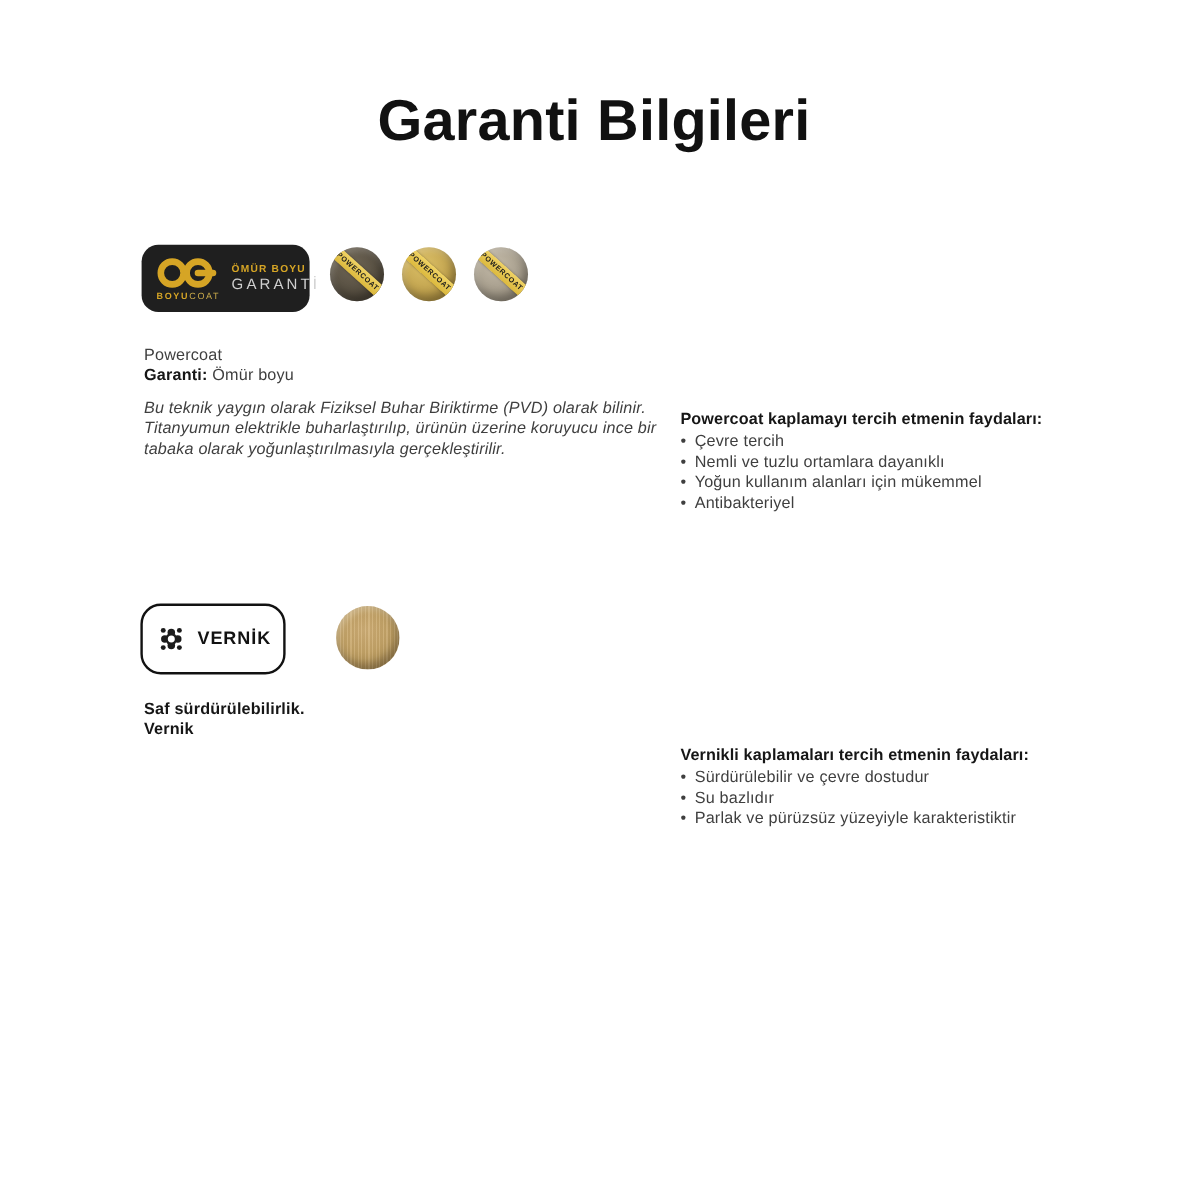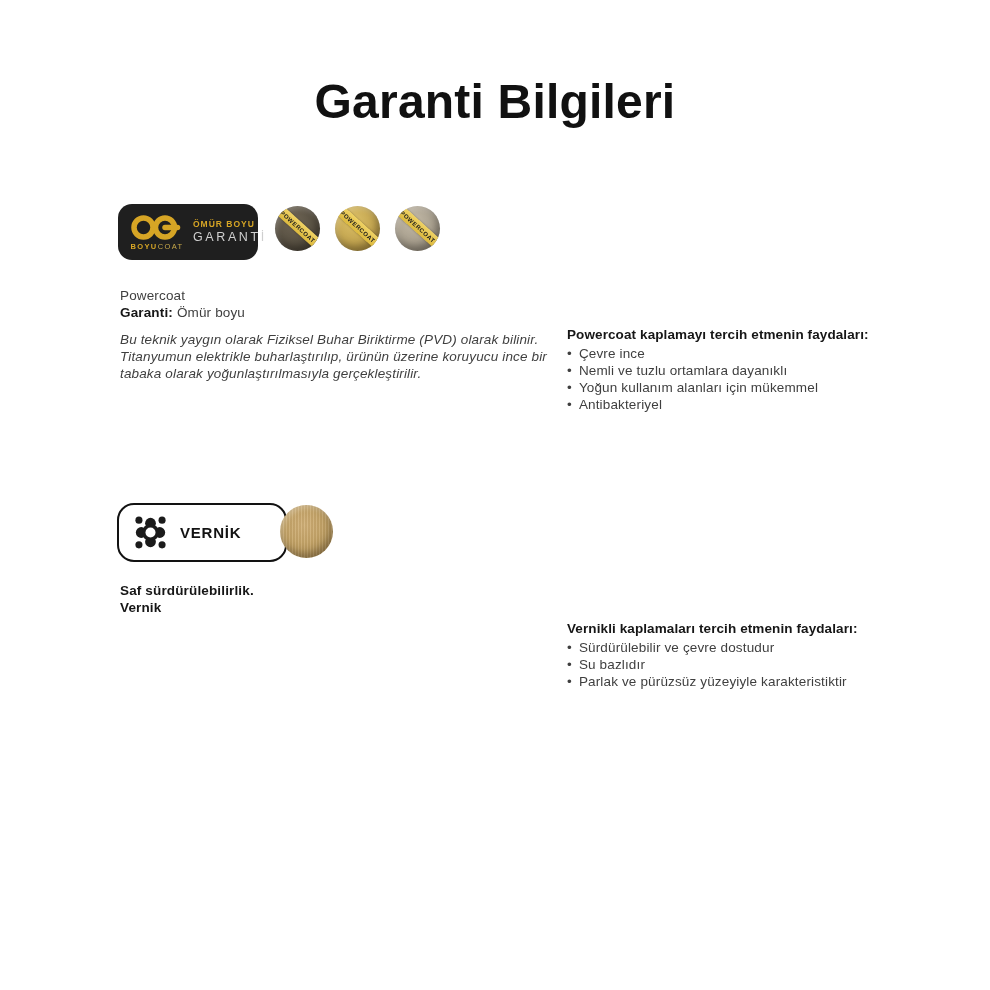--- a/index.html
+++ b/index.html
@@ -49,34 +49,34 @@
   .swatch-brass {
     position:absolute; left:280px; top:505px; width:53px; height:53px; border-radius:50%;
     background:
       repeating-linear-gradient(90deg, rgba(255,255,255,0.10) 0 1px, rgba(0,0,0,0.05) 1px 3px),
       radial-gradient(circle at 45% 38%, #d1b077, #c2a163 55%, #a1814c 100%);
     box-shadow: inset -3px -5px 8px rgba(0,0,0,0.25), inset 2px 3px 5px rgba(255,255,255,0.28);
   }
 
   
   .vk-badge {
-    position:absolute; left:117px; top:503px; width:170px; height:59px;
+    position:absolute; left:117px; top:503px; width:121px; height:59px;
     background:#fff; border:2px solid #121212; border-radius:17px;
     display:flex; align-items:center; padding:0 10px 0 13px; gap:11px;
   }
   .vk-label { font-size:15px; font-weight:800; color:#121212; letter-spacing:0.8px; }
 
   
   .txt { color:#3f3f3f; font-size:13.5px; line-height:17px; letter-spacing:0.15px; }
   .pc-text  { position:absolute; left:120px; top:287px; width:452px; }
   .vk-text  { position:absolute; left:120px; top:582px; width:452px; }
   .bold-dark { font-weight:800; color:#161616; }
   .para { margin-top:10px;font-style:italic; }
 
-  .benefits-col-1 { position:absolute; left:567px; top:327px; width:370px; }
+  .benefits-col-1 { position:absolute; left:567px; top:341px; width:370px; }
   .benefits-col-2 { position:absolute; left:567px; top:621px; width:370px; }
   .benefits-title { font-size:13.5px; font-weight:800; color:#161616; letter-spacing:0.1px; white-space:nowrap; margin-bottom:3px; }
   ul.benefits { list-style:none; }
   ul.benefits li { display:flex; gap:7px; font-size:13.5px; color:#3f3f3f; line-height:17px; letter-spacing:0.15px; }
   ul.benefits li .b { color:#3f3f3f; }
 
   
   .brand {
     position:absolute; right:112px; top:912px; text-align:right;
   }
@@ -129,21 +129,21 @@
     <div>Powercoat</div>
     <div><span class="bold-dark">Garanti:</span> <span>Ömür boyu</span></div>
     <p class="para">Bu teknik yaygın olarak Fiziksel Buhar Biriktirme (PVD) olarak bilinir. Titanyumun elektrikle buharlaştırılıp, ürünün üzerine koruyucu ince bir tabaka olarak yoğunlaştırılmasıyla gerçekleştirilir.</p>
   </div>
 
   <div class="benefits-col-1">
     <div class="benefits-title">Powercoat kaplamayı tercih etmenin faydaları:</div>
     <ul class="benefits">
       <li>
           <span class="b">•</span>
-          <span>Çevre ince</span>
+          <span>Çevre tercih</span>
         </li>
       <li>
           <span class="b">•</span>
           <span>Nemli ve tuzlu ortamlara dayanıklı</span>
         </li>
       <li>
           <span class="b">•</span>
           <span>Yoğun kullanım alanları için mükemmel</span>
         </li>
       <li>

